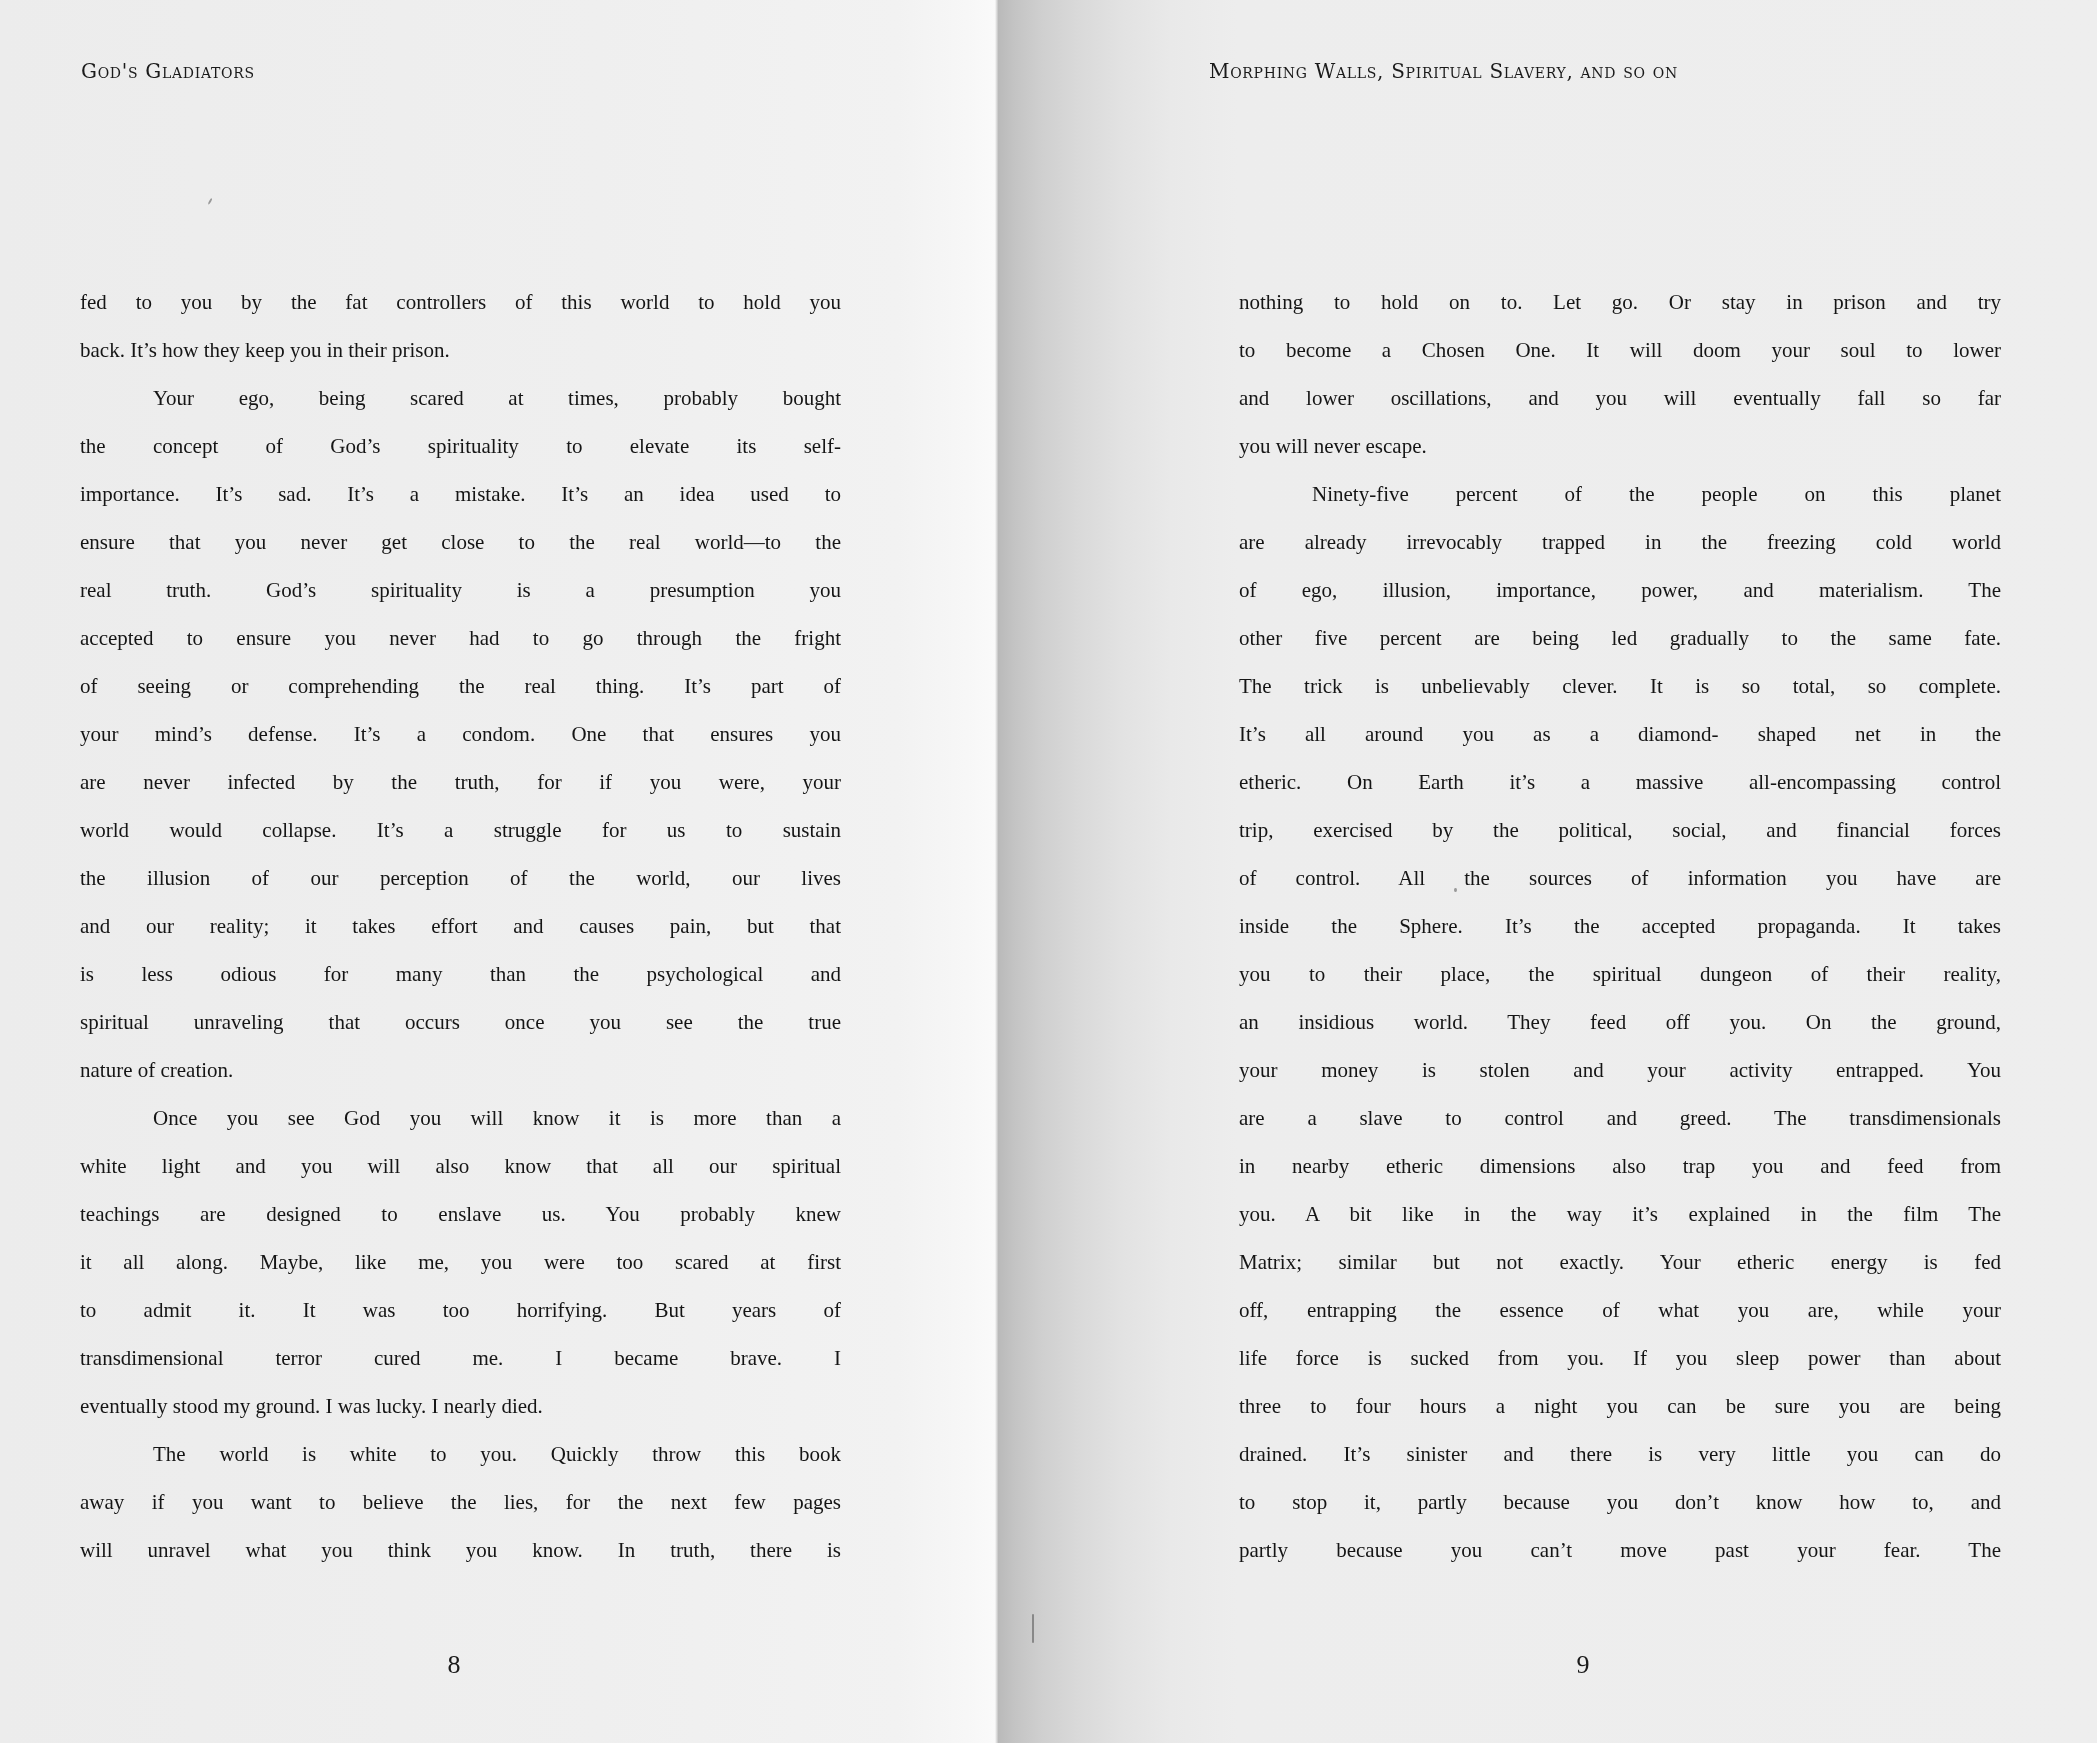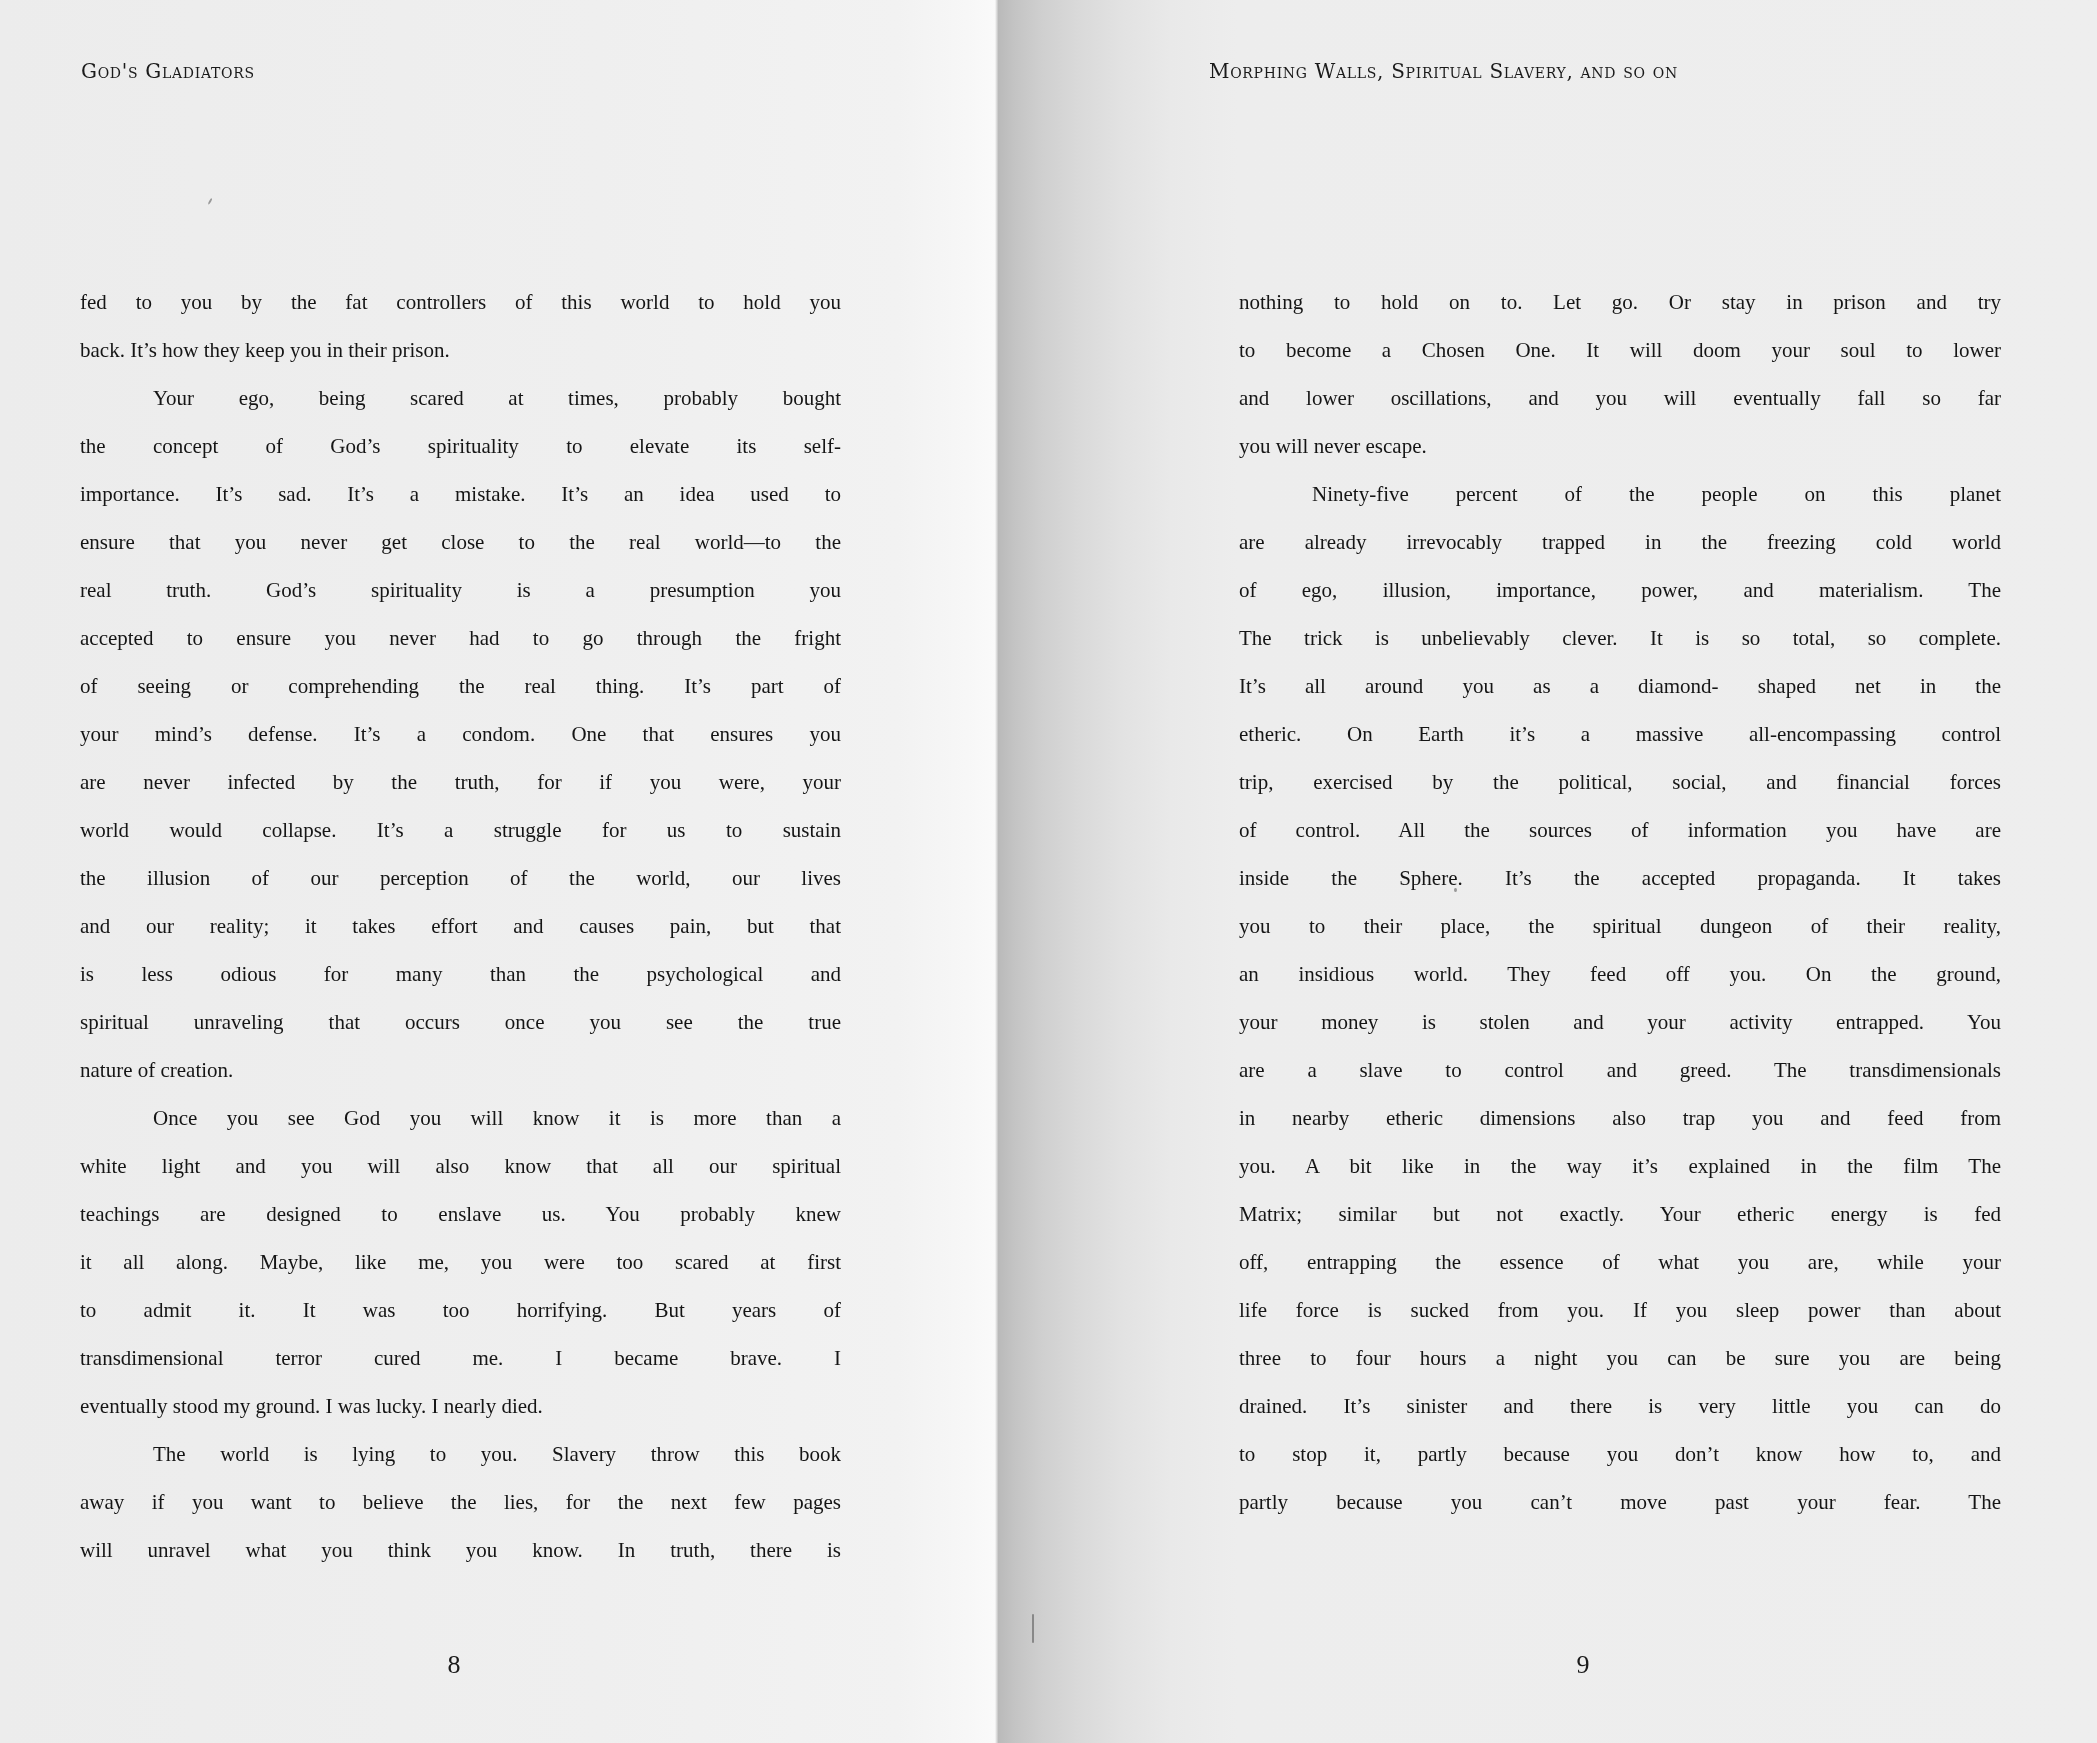--- a/index.html
+++ b/index.html
@@ -130,32 +130,33 @@
     <span class="line">is less odious for many than the psychological and</span>
     <span class="line">spiritual unraveling that occurs once you see the true</span>
     <span class="line last">nature of creation.</span>
     <span class="line indent">Once you see God you will know it is more than a</span>
     <span class="line">white light and you will also know that all our spiritual</span>
     <span class="line">teachings are designed to enslave us. You probably knew</span>
     <span class="line">it all along. Maybe, like me, you were too scared at first</span>
     <span class="line">to admit it. It was too horrifying. But years of</span>
     <span class="line">transdimensional terror cured me. I became brave. I</span>
     <span class="line last">eventually stood my ground. I was lucky. I nearly died.</span>
-    <span class="line indent">The world is lying to you. Slavery throw this book</span>
+    <span class="line indent">The world is white to you. Quickly throw this book</span>
     <span class="line">away if you want to believe the lies, for the next few pages</span>
     <span class="line">will unravel what you think you know. In truth, there is</span>
   </div>
 <div class="text-block block-right" id="right-block">
     <span class="line">nothing to hold on to. Let go. Or stay in prison and try</span>
     <span class="line">to become a Chosen One. It will doom your soul to lower</span>
     <span class="line">and lower oscillations, and you will eventually fall so far</span>
     <span class="line last">you will never escape.</span>
     <span class="line indent">Ninety-five percent of the people on this planet</span>
     <span class="line">are already irrevocably trapped in the freezing cold world</span>
     <span class="line">of ego, illusion, importance, power, and materialism. The</span>
+    <span class="line">other five percent are being led gradually to the same fate.</span>
     <span class="line">The trick is unbelievably clever. It is so total, so complete.</span>
     <span class="line">It’s all around you as a diamond- shaped net in the</span>
     <span class="line">etheric. On Earth it’s a massive all-encompassing control</span>
     <span class="line">trip, exercised by the political, social, and financial forces</span>
     <span class="line">of control. All the sources of information you have are</span>
     <span class="line">inside the Sphere. It’s the accepted propaganda. It takes</span>
     <span class="line">you to their place, the spiritual dungeon of their reality,</span>
     <span class="line">an insidious world. They feed off you. On the ground,</span>
     <span class="line">your money is stolen and your activity entrapped. You</span>
     <span class="line">are a slave to control and greed. The transdimensionals</span>

